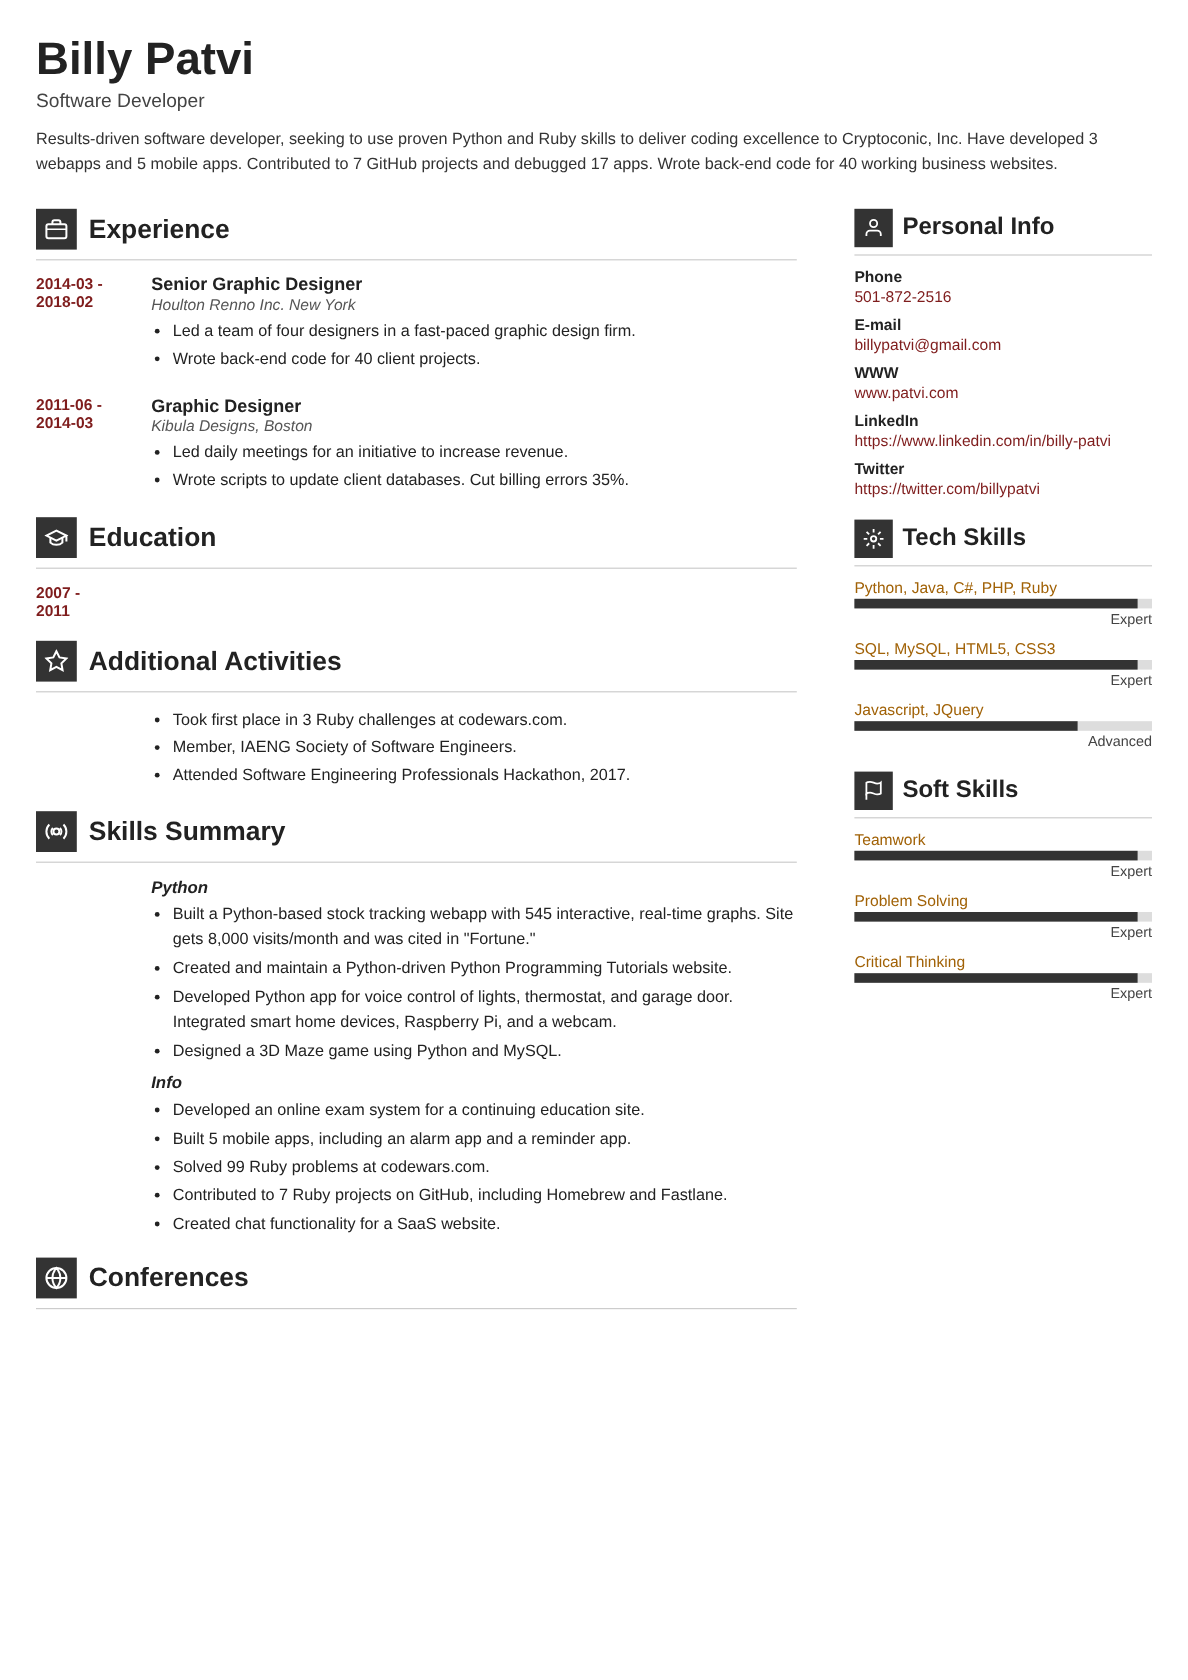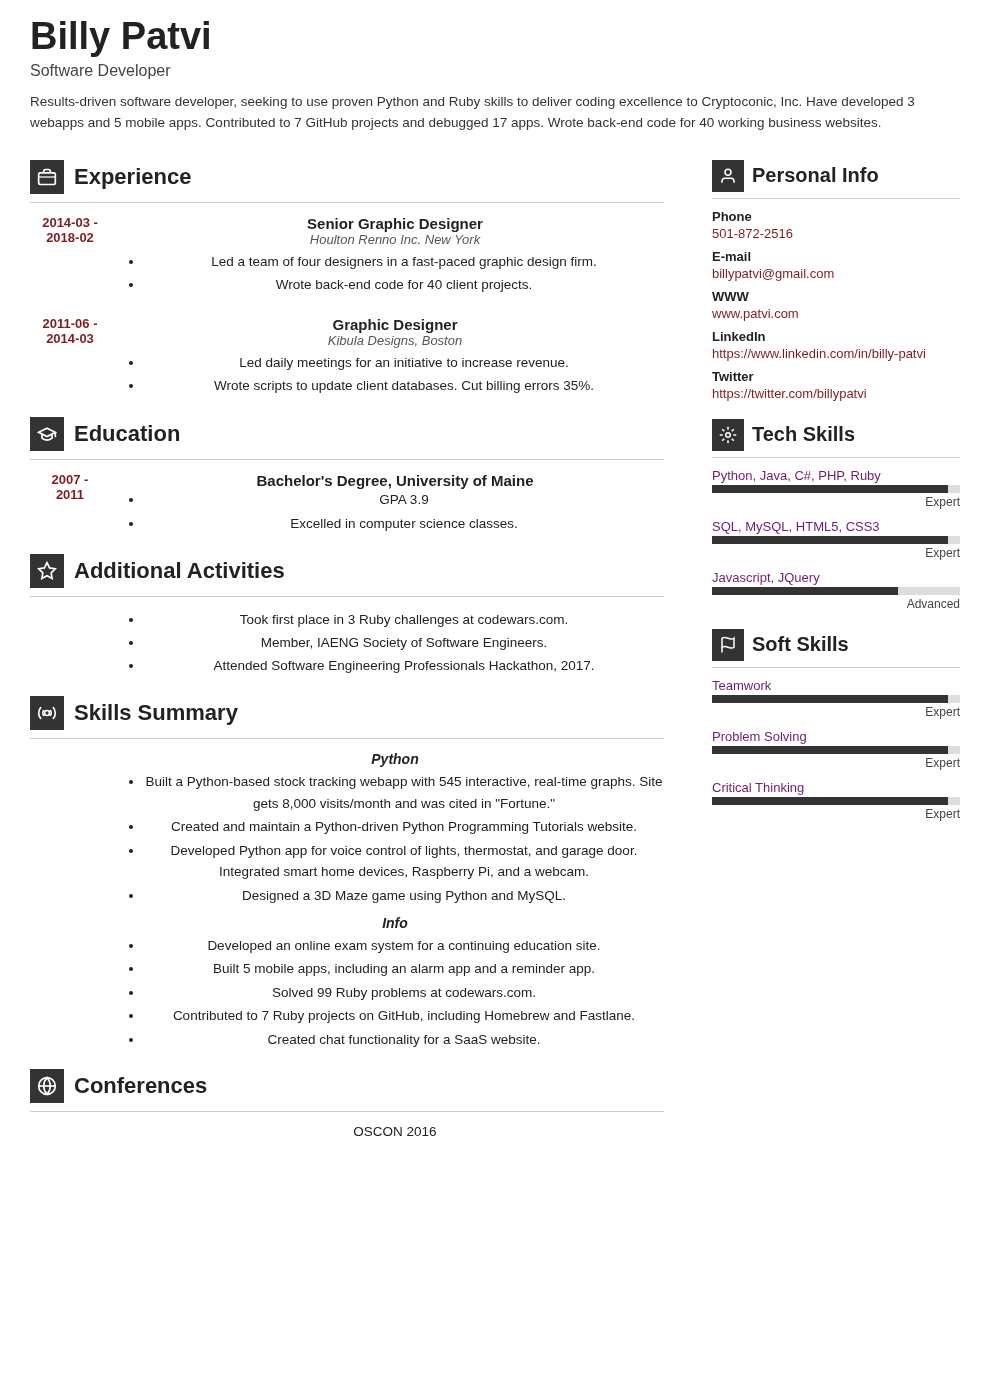--- a/index.html
+++ b/index.html
@@ -7,21 +7,21 @@
       font-family: Arial, sans-serif;
       background: #fff;
       color: #222;
       font-size: 14px;
       width: 990px;
       min-height: 1400px;
     }
     .page {
       display: flex;
       flex-direction: column;
-      padding: 16px 30px 30px 30px;
+      padding: 30px 30px 30px 30px;
     }
     .header {
       margin-bottom: 16px;
     }
     .header-name {
       font-size: 38px;
       font-weight: bold;
       line-height: 1.1;
     }
     .header-title {
@@ -36,21 +36,20 @@
       color: #333;
     }
     .main-columns {
       display: flex;
       gap: 24px;
       margin-top: 10px;
     }
     .left-col {
       flex: 1 1 0;
       min-width: 0;
-      text-align: center;
     }
     .right-col {
       width: 248px;
       flex-shrink: 0;
       margin-left: 24px;
     }
     
     .section {
       margin-bottom: 18px;
     }
@@ -184,21 +183,21 @@
       font-size: 13px;
       color: #7f1d1d;
       word-break: break-all;
     }
     
     .skill-bar-item {
       margin-bottom: 10px;
     }
     .skill-bar-label {
       font-size: 13px;
-      color: #701a75;
+      color: #a16207;
       margin-bottom: 2px;
     }
     .skill-bar-track {
       width: 100%;
       height: 8px;
       background: #ddd;
       position: relative;
     }
     .skill-bar-fill {
       height: 8px;
@@ -277,27 +276,20 @@
               <path d="M6 12v5c3 3 9 3 12 0v-5"></path>
             </svg>
           </div>
           <span class="section-title">Education</span>
         </div>
         <hr class="section-divider">
 
         <div class="entry">
           <div class="entry-date" style="white-space:pre-line">2007 -
 2011</div>
-          <div class="entry-content">
-            <div class="entry-title">Bachelor's Degree, University of Maine</div>
-            <ul class="entry-bullets">
-              <li>GPA 3.9</li>
-              <li>Excelled in computer science classes.</li>
-            </ul>
-          </div>
         </div>
       </div>
 
       <div class="section">
         <div class="section-header">
           <div class="section-icon">
             <svg width="20" height="20" viewBox="0 0 24 24" fill="none" stroke="white" stroke-width="2">
               <polygon points="12,2 15.09,8.26 22,9.27 17,14.14 18.18,21.02 12,17.77 5.82,21.02 7,14.14 2,9.27 8.91,8.26"></polygon>
             </svg>
           </div>
@@ -347,21 +339,20 @@
           <div class="section-icon">
             <svg width="20" height="20" viewBox="0 0 24 24" fill="none" stroke="white" stroke-width="2">
               <circle cx="12" cy="12" r="10"></circle>
               <line x1="2" y1="12" x2="22" y2="12"></line>
               <path d="M12 2a15.3 15.3 0 0 1 4 10 15.3 15.3 0 0 1-4 10 15.3 15.3 0 0 1-4-10 15.3 15.3 0 0 1 4-10z"></path>
             </svg>
           </div>
           <span class="section-title">Conferences</span>
         </div>
         <hr class="section-divider">
-        <div class="conference-entry">OSCON 2016</div>
       </div>
 
     </div>
 
     <div class="right-col">
 
       <div class="right-section">
         <div class="right-section-header">
           <div class="right-section-icon">
             <svg width="18" height="18" viewBox="0 0 24 24" fill="none" stroke="white" stroke-width="2">

